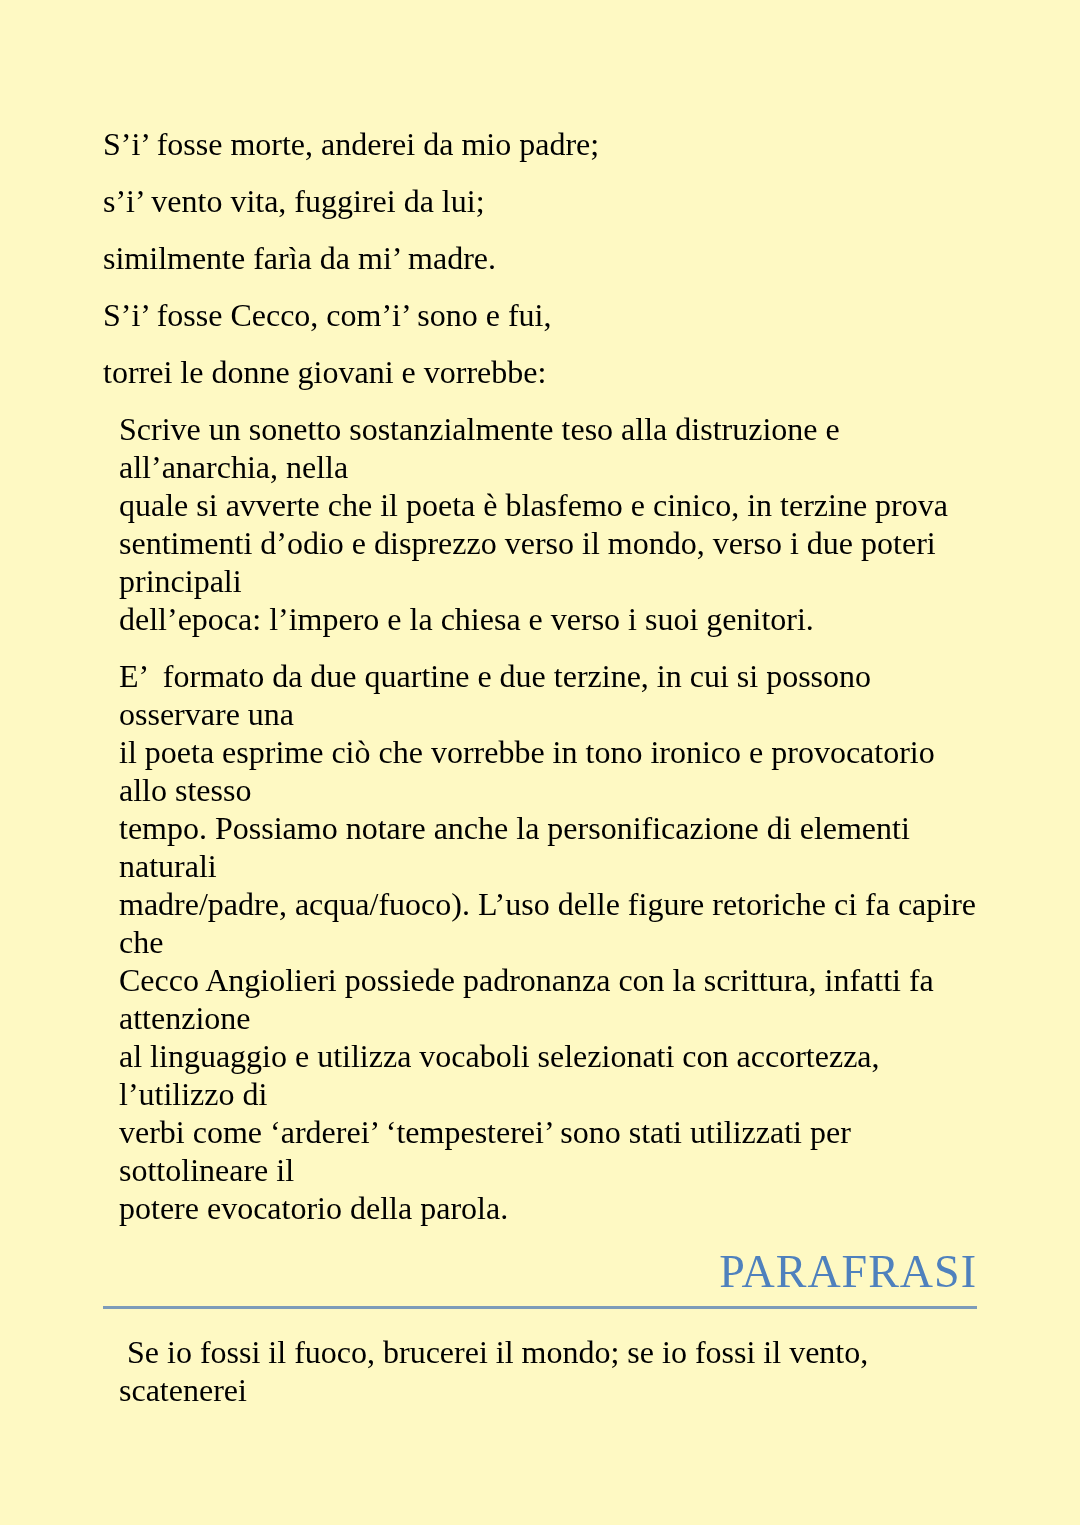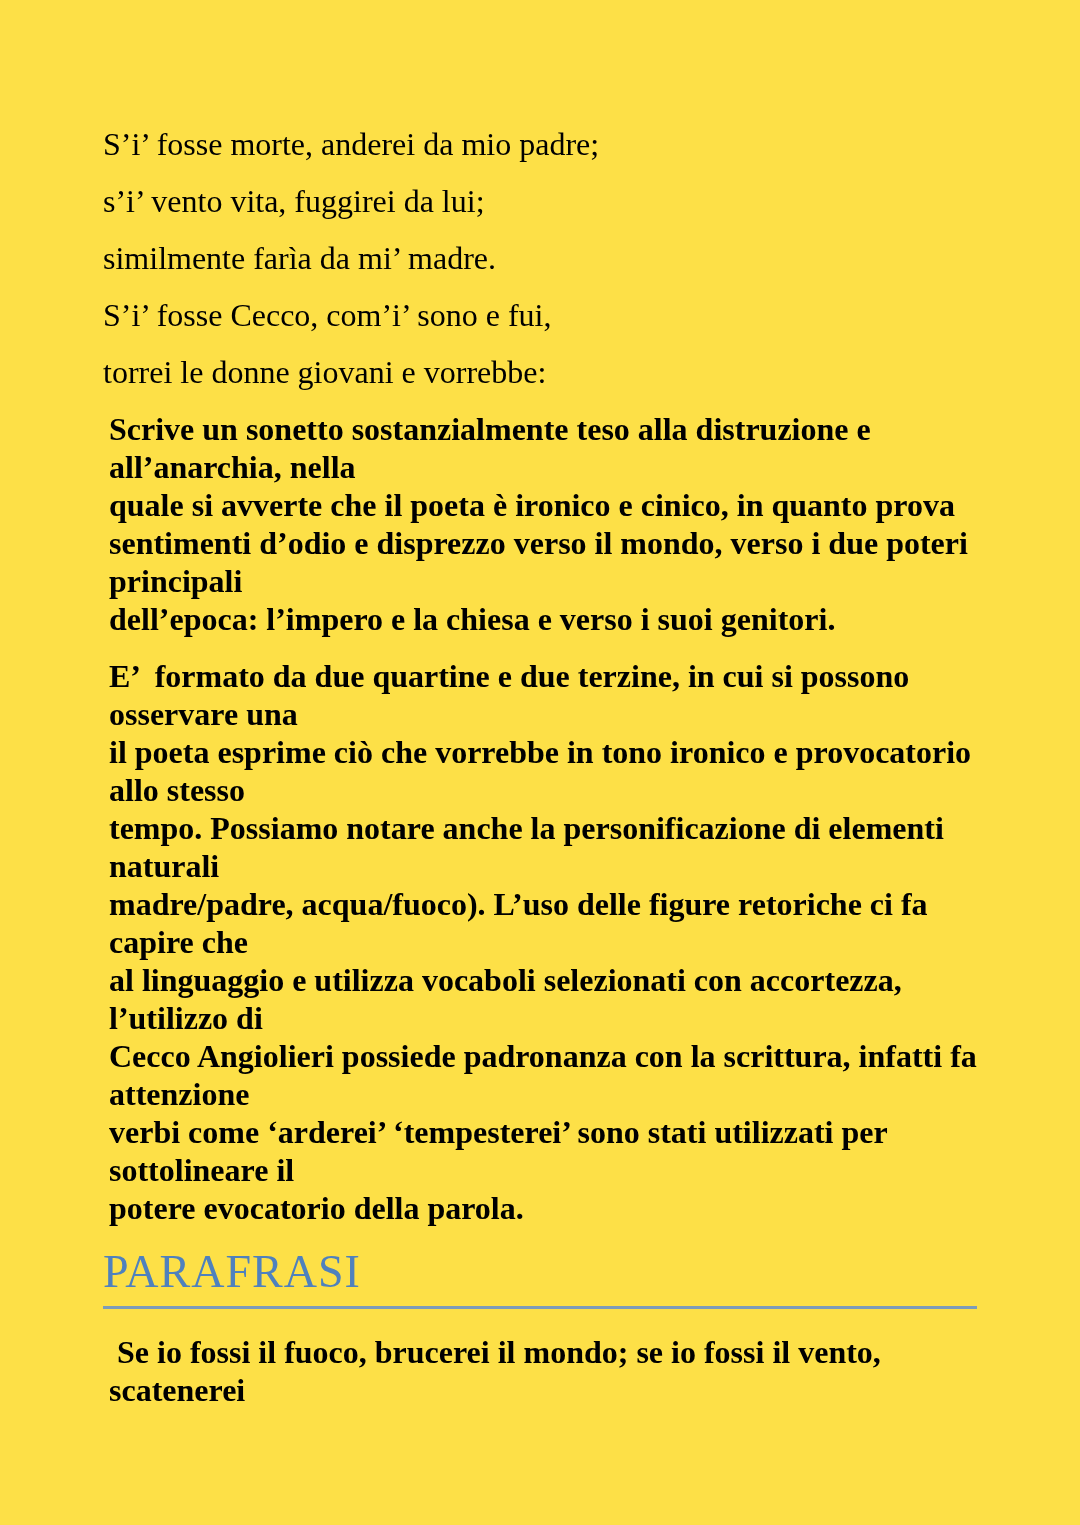--- a/index.html
+++ b/index.html
@@ -5,48 +5,48 @@
   html, body {
     margin: 0;
     padding: 0;
     background: #ffffff;
   }
   .page {
     position: relative;
     box-sizing: border-box;
     width: 1080px;
     height: 1525px;
-    background: #fde047;
+    background: #fef9c3;
     padding: 125px 103px 0 103px;
     font-family: "Liberation Serif", "DejaVu Serif", serif;
     font-size: 32px;
     color: #000000;
     overflow: hidden;
   }
   .poem-line {
     line-height: 38px;
     margin: 0 0 19px 0;
     white-space: pre-wrap;
   }
   .para {
-    margin: 0 0 19px 6px;
-    font-weight: bold;
+    margin: 0 0 19px 16px;
   }
   .tl {
     line-height: 38px;
     white-space: pre-wrap;
   }
   .parafrasi-heading {
     font-family: "Liberation Serif", "DejaVu Serif", serif;
     font-weight: 400;
     color: #4f81bd;
     font-size: 46px;
     line-height: 52px;
     letter-spacing: 1px;
     margin: 6px 0 0 0;
+    text-align: right;
   }
   .heading-rule {
     height: 3px;
     width: 874px;
     background: #7d9cb9;
     border: none;
     margin: 8px 0 24px 0;
   }
 </style>
 </head>
@@ -57,32 +57,32 @@
   <section>
     <p class="poem-line">S’i’ fosse morte, anderei da mio padre;</p>
     <p class="poem-line">s’i’ vento vita, fuggirei da lui;</p>
     <p class="poem-line">similmente farìa da mi’ madre.</p>
     <p class="poem-line">S’i’ fosse Cecco, com’i’ sono e fui,</p>
     <p class="poem-line">torrei le donne giovani e vorrebbe:</p>
   </section>
 
   <section class="para">
     <div class="tl">Scrive un sonetto sostanzialmente teso alla distruzione e all’anarchia, nella</div>
-    <div class="tl">quale si avverte che il poeta è ironico e cinico, in quanto prova</div>
+    <div class="tl">quale si avverte che il poeta è blasfemo e cinico, in terzine prova</div>
     <div class="tl">sentimenti d’odio e disprezzo verso il mondo, verso i due poteri principali</div>
     <div class="tl">dell’epoca: l’impero e la chiesa e verso i suoi genitori.</div>
   </section>
 
   <section class="para">
     <div class="tl">E’  formato da due quartine e due terzine, in cui si possono osservare una</div>
     <div class="tl">il poeta esprime ciò che vorrebbe in tono ironico e provocatorio allo stesso</div>
     <div class="tl">tempo. Possiamo notare anche la personificazione di elementi naturali</div>
     <div class="tl">madre/padre, acqua/fuoco). L’uso delle figure retoriche ci fa capire che</div>
+    <div class="tl">Cecco Angiolieri possiede padronanza con la scrittura, infatti fa attenzione</div>
     <div class="tl">al linguaggio e utilizza vocaboli selezionati con accortezza, l’utilizzo di</div>
-    <div class="tl">Cecco Angiolieri possiede padronanza con la scrittura, infatti fa attenzione</div>
     <div class="tl">verbi come ‘arderei’ ‘tempesterei’ sono stati utilizzati per sottolineare il</div>
     <div class="tl">potere evocatorio della parola.</div>
   </section>
 
   <h1 class="parafrasi-heading">PARAFRASI</h1>
   <hr class="heading-rule">
 
   <section class="para">
     <div class="tl"> Se io fossi il fuoco, brucerei il mondo; se io fossi il vento, scatenerei</div>
 

